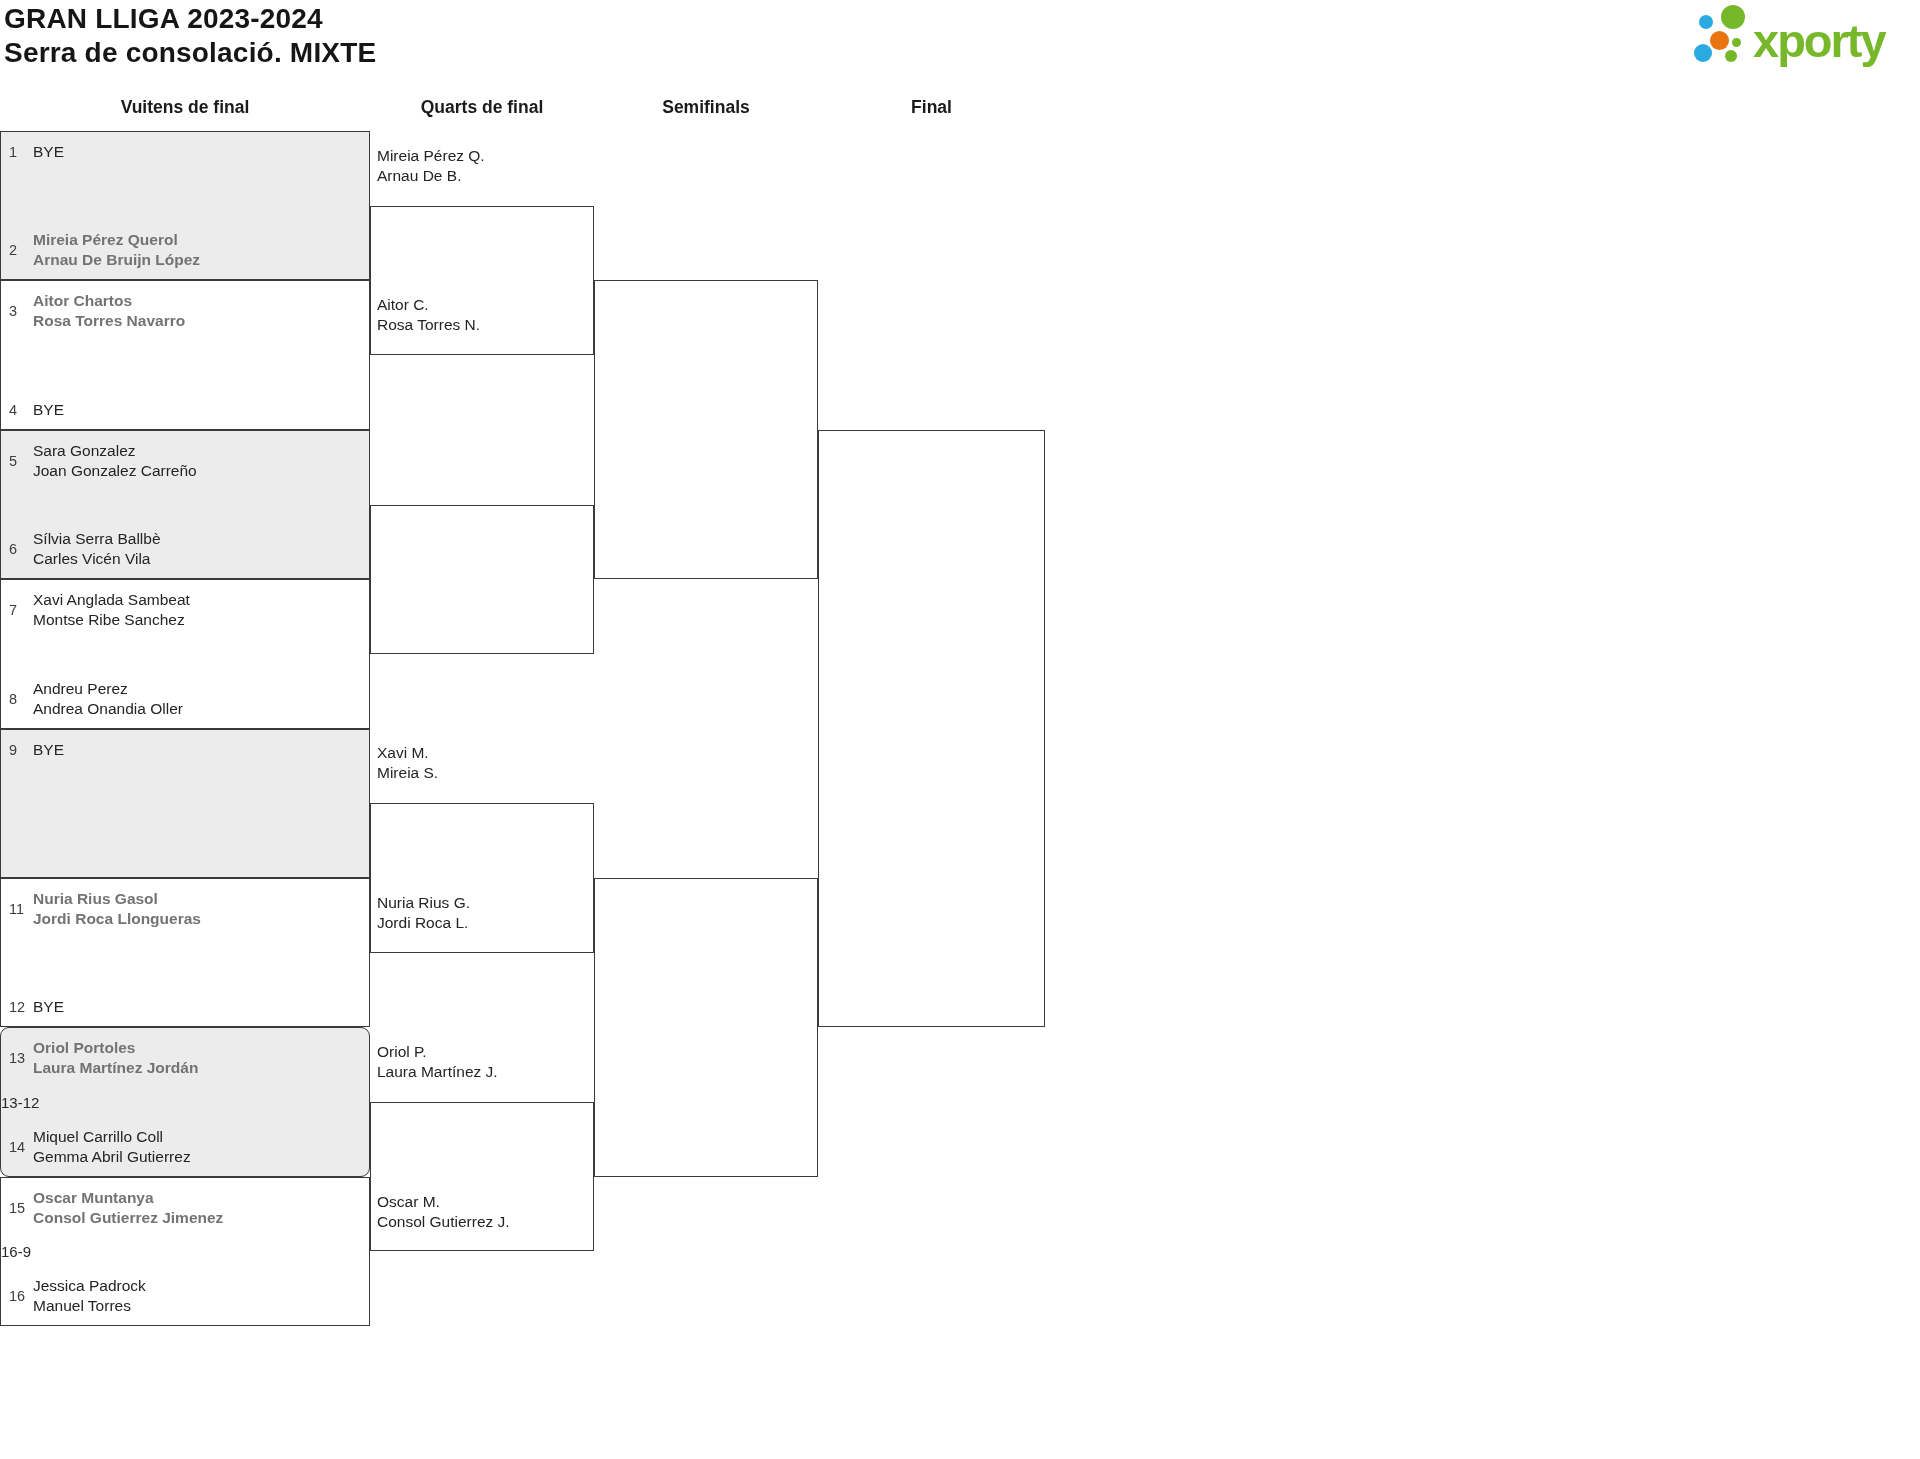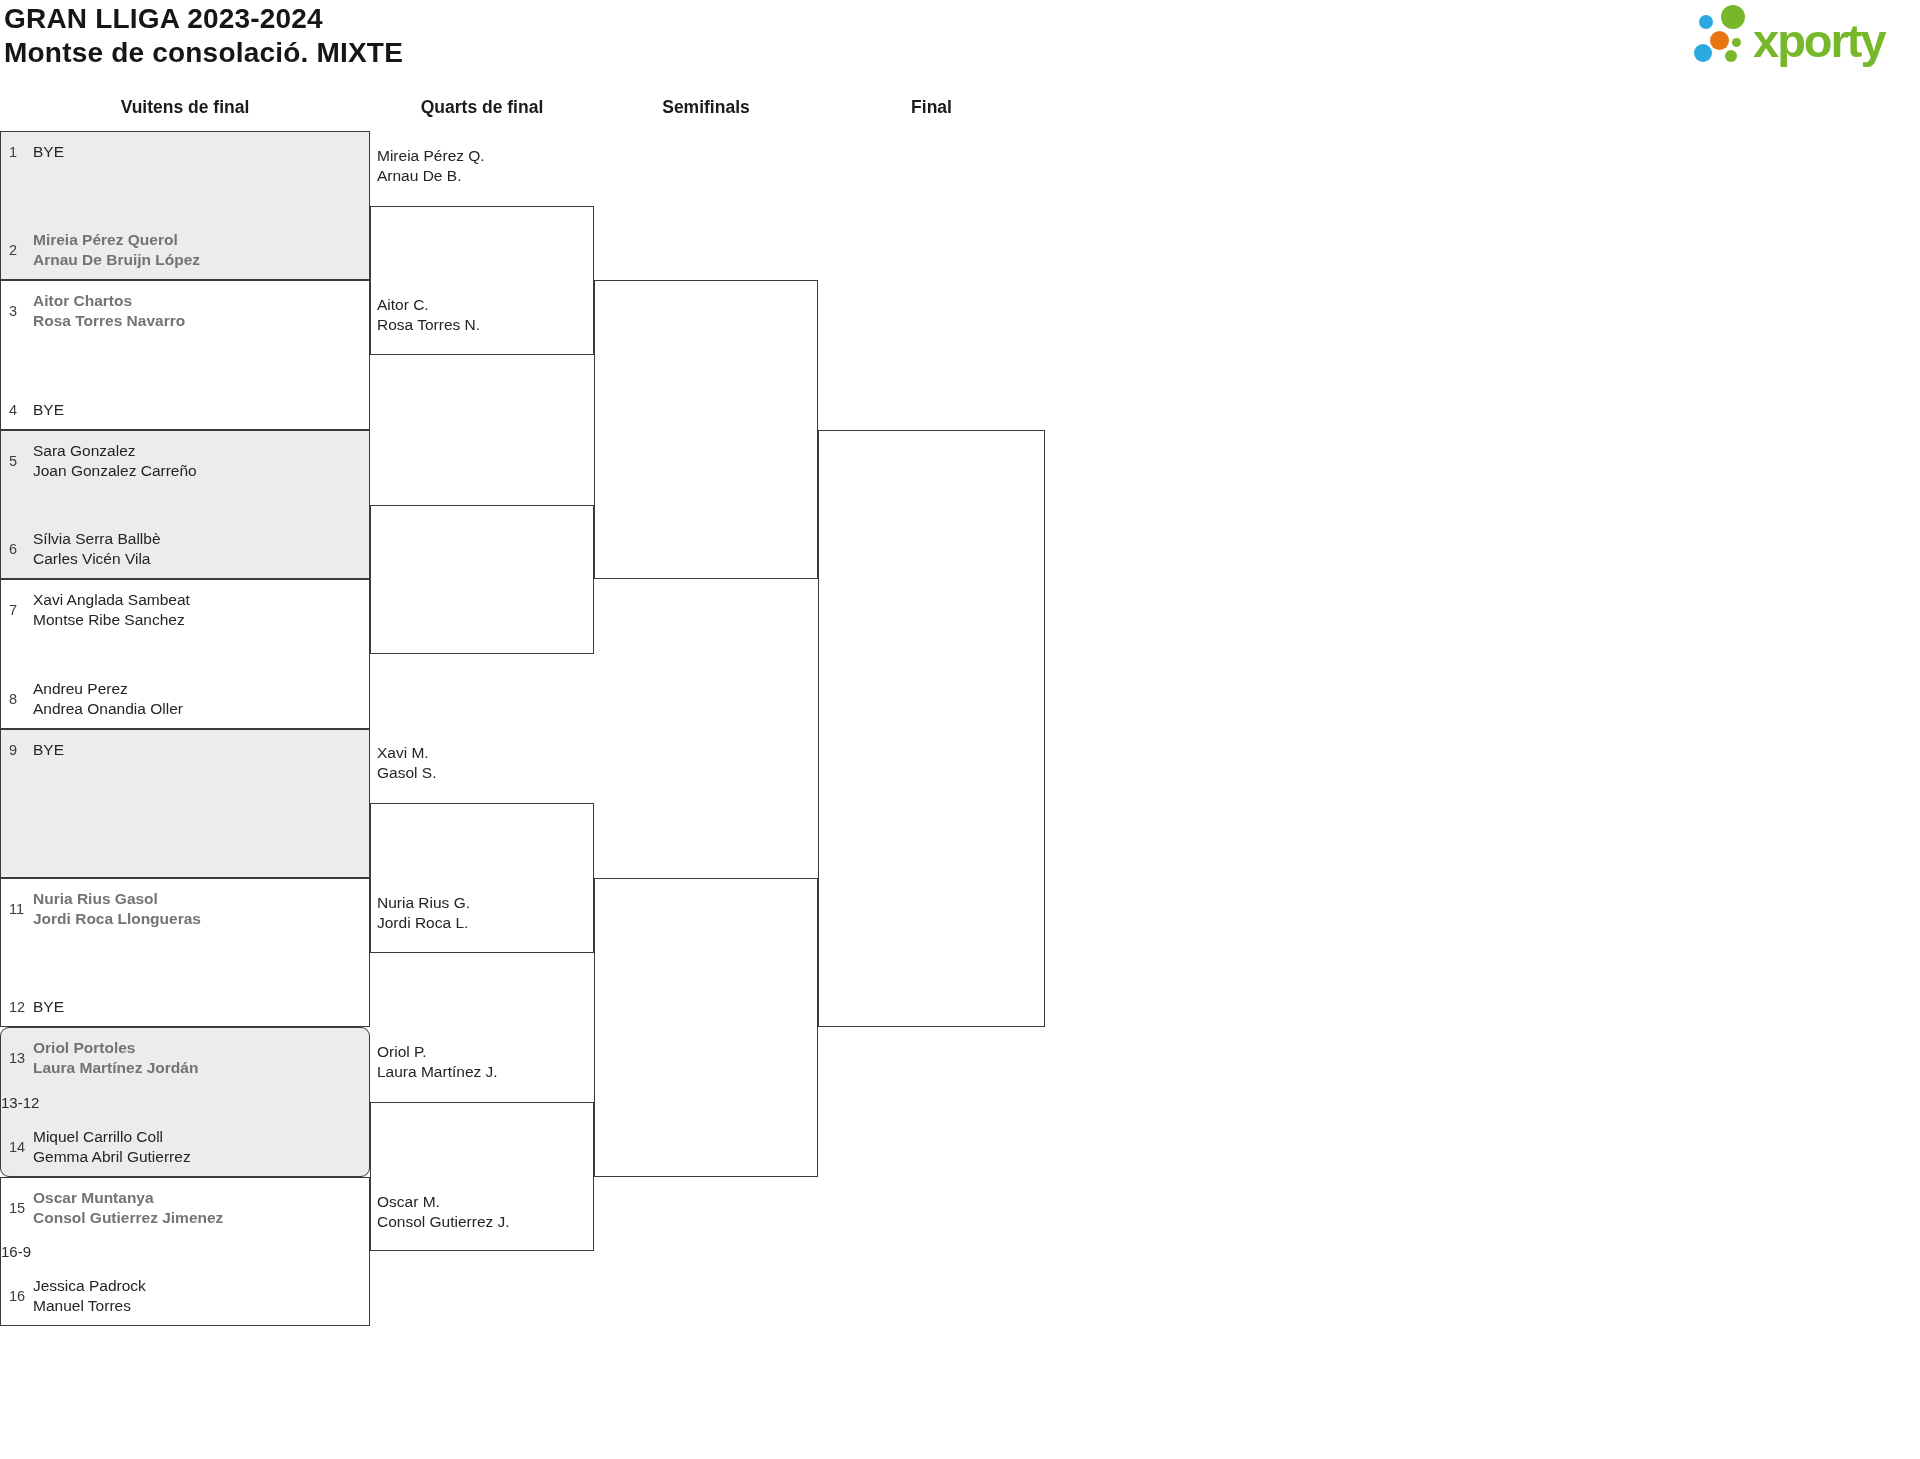--- a/index.html
+++ b/index.html
@@ -27,21 +27,21 @@
   .dot{position:absolute;border-radius:50%;}
   .wordmark{position:absolute;left:60px;top:15px;font-size:47px;line-height:47px;
             font-weight:700;letter-spacing:-2px;}
 </style>
 </head>
 <body>
 
 <div class="page">
   <div class="title-block">
     <div class="title">GRAN LLIGA 2023-2024</div>
-    <div class="subtitle">Montse de consolació. MIXTE</div>
+    <div class="subtitle">Serra de consolació. MIXTE</div>
   </div>
 
   <div class="logo">
     <span class="dot" id="d0" style="left: 28px; top: 3px; width: 24px; height: 24px; background: rgb(118, 184, 42);"></span>
     <span class="dot" id="d1" style="left: 6px; top: 13px; width: 14px; height: 14px; background: rgb(43, 169, 225);"></span>
     <span class="dot" id="d2" style="left: 17px; top: 29px; width: 19px; height: 19px; background: rgb(232, 117, 17);"></span>
     <span class="dot" id="d3" style="left: 39px; top: 36px; width: 9px; height: 9px; background: rgb(118, 184, 42);"></span>
     <span class="dot" id="d4" style="left: 1px; top: 42px; width: 18px; height: 18px; background: rgb(43, 169, 225);"></span>
     <span class="dot" id="d5" style="left: 32px; top: 48px; width: 12px; height: 12px; background: rgb(118, 184, 42);"></span>
     <span class="wordmark" style="color: rgb(118, 184, 42);">xporty</span>
@@ -179,21 +179,21 @@
         <span class="nm">Arnau De B.</span>
       </div>
       <div class="adv" style="position: absolute; left: 377px; bottom: 1113.9px;">
         <span class="nm">Aitor C.</span>
         <span class="nm">Rosa Torres N.</span>
       </div>
       <div class="box" style="left: 370px; top: 504.5px; width: 224px; height: 149.4px;"></div>
       <div class="box" style="left: 370px; top: 803.3px; width: 224px; height: 149.4px;"></div>
       <div class="adv" style="position: absolute; left: 377px; bottom: 665.7px;">
         <span class="nm">Xavi M.</span>
-        <span class="nm">Gasol S.</span>
+        <span class="nm">Mireia S.</span>
       </div>
       <div class="adv" style="position: absolute; left: 377px; bottom: 516.3px;">
         <span class="nm">Nuria Rius G.</span>
         <span class="nm">Jordi Roca L.</span>
       </div>
       <div class="box" style="left: 370px; top: 1102.1px; width: 224px; height: 149.4px;"></div>
       <div class="adv" style="position: absolute; left: 377px; bottom: 366.9px;">
         <span class="nm">Oriol P.</span>
         <span class="nm">Laura Martínez J.</span>
       </div>

